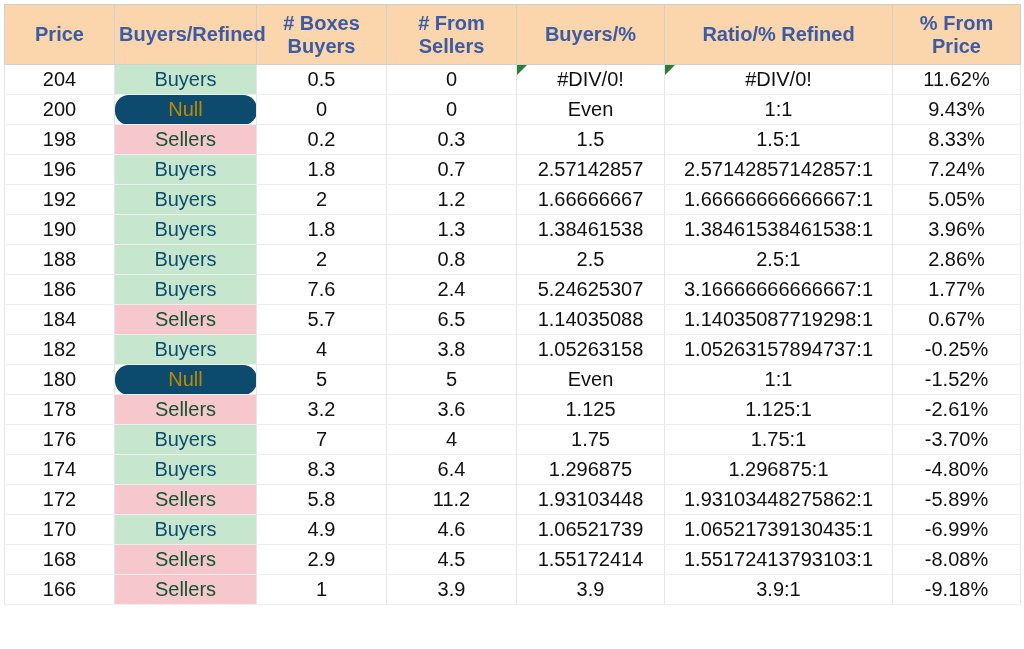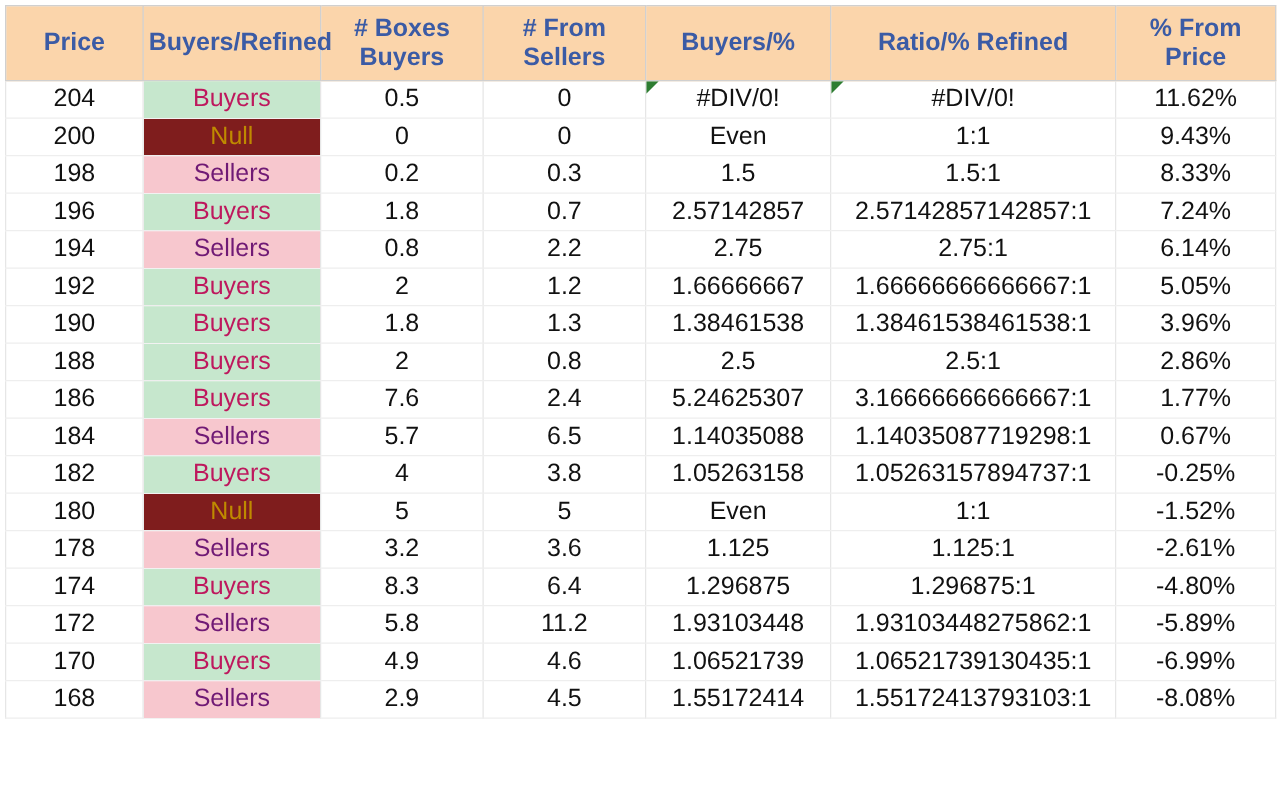--- a/index.html
+++ b/index.html
@@ -41,23 +41,23 @@
     height: 29px;
   }
   .w-price   { width: 110px; }
   .w-bs      { width: 142px; }
   .w-bb      { width: 130px; }
   .w-sb      { width: 130px; }
   .w-ratio   { width: 148px; }
   .w-refined { width: 228px; }
   .w-pfp     { width: 128px; }
 
-  .st-Buyers  { background: #c6e7cd; color: #be185d; font-weight: 500; }
-  .st-Sellers { background: #f7c7ce; color: #701a75; font-weight: 500; }
-  .st-Null    { background: #7f1d1d; color: #bf8a00; font-weight: 500; }
+  .st-Buyers  { background: #c6e7cd; color: #0c4a6e; font-weight: 500; }
+  .st-Sellers { background: #f7c7ce; color: #14532d; font-weight: 500; }
+  .st-Null    { background: #0c4a6e; color: #bf8a00; font-weight: 500; border-radius: 14px; }
 
   .err-tri::before {
     content: "";
     position: absolute;
     top: 0; left: 0;
     border-top: 10px solid #2e7d32;
     border-right: 10px solid transparent;
   }
 </style>
 </head>
@@ -115,29 +115,20 @@
       <tr>
         <td>196</td>
         <td class="st-Buyers">Buyers</td>
         <td>1.8</td>
         <td>0.7</td>
         <td>2.57142857</td>
         <td>2.57142857142857:1</td>
         <td>7.24%</td>
       </tr>
       <tr>
-        <td>194</td>
-        <td class="st-Sellers">Sellers</td>
-        <td>0.8</td>
-        <td>2.2</td>
-        <td>2.75</td>
-        <td>2.75:1</td>
-        <td>6.14%</td>
-      </tr>
-      <tr>
         <td>192</td>
         <td class="st-Buyers">Buyers</td>
         <td>2</td>
         <td>1.2</td>
         <td>1.66666667</td>
         <td>1.66666666666667:1</td>
         <td>5.05%</td>
       </tr>
       <tr>
         <td>190</td>
@@ -196,20 +187,29 @@
       <tr>
         <td>178</td>
         <td class="st-Sellers">Sellers</td>
         <td>3.2</td>
         <td>3.6</td>
         <td>1.125</td>
         <td>1.125:1</td>
         <td>-2.61%</td>
       </tr>
       <tr>
+        <td>176</td>
+        <td class="st-Buyers">Buyers</td>
+        <td>7</td>
+        <td>4</td>
+        <td>1.75</td>
+        <td>1.75:1</td>
+        <td>-3.70%</td>
+      </tr>
+      <tr>
         <td>174</td>
         <td class="st-Buyers">Buyers</td>
         <td>8.3</td>
         <td>6.4</td>
         <td>1.296875</td>
         <td>1.296875:1</td>
         <td>-4.80%</td>
       </tr>
       <tr>
         <td>172</td>
@@ -231,14 +231,23 @@
       </tr>
       <tr>
         <td>168</td>
         <td class="st-Sellers">Sellers</td>
         <td>2.9</td>
         <td>4.5</td>
         <td>1.55172414</td>
         <td>1.55172413793103:1</td>
         <td>-8.08%</td>
       </tr>
+      <tr>
+        <td>166</td>
+        <td class="st-Sellers">Sellers</td>
+        <td>1</td>
+        <td>3.9</td>
+        <td>3.9</td>
+        <td>3.9:1</td>
+        <td>-9.18%</td>
+      </tr>
     </tbody>
 </table>
 
 </body></html>

